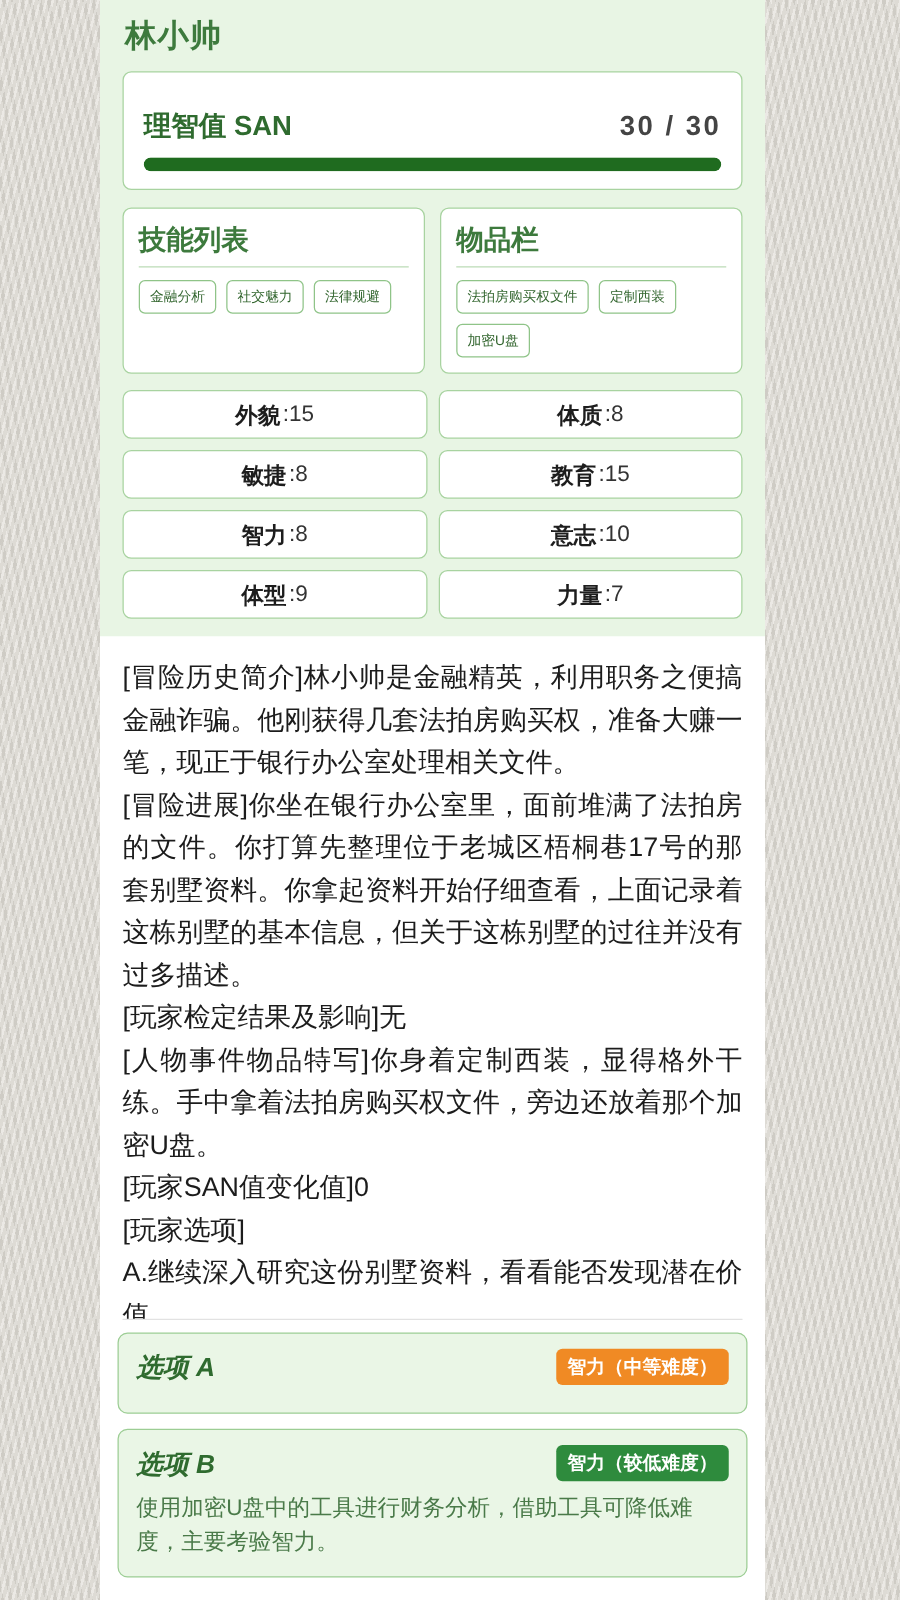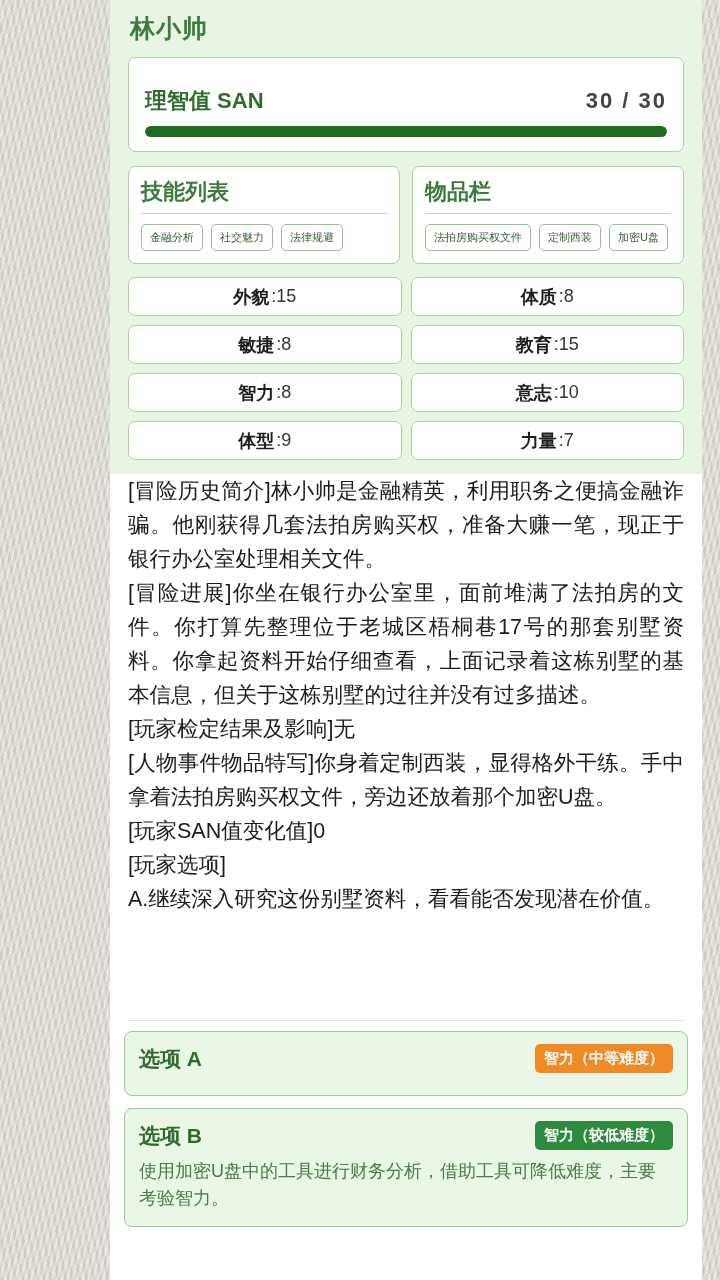--- a/index.html
+++ b/index.html
@@ -11,23 +11,23 @@
     overflow: hidden;
   }
   body {
     background-image:
       repeating-linear-gradient(105deg, rgba(255,255,255,0.25) 0px, rgba(255,255,255,0.25) 2px, rgba(0,0,0,0.03) 2px, rgba(0,0,0,0.03) 5px),
       repeating-linear-gradient(80deg, rgba(0,0,0,0.04) 0px, rgba(0,0,0,0.04) 3px, rgba(255,255,255,0.2) 3px, rgba(255,255,255,0.2) 7px);
     background-color: #dedbd3;
   }
   #phone {
     position: absolute;
-    left: 110px;
+    left: 80px;
     top: 0;
-    width: 592px;
+    width: 532px;
     height: 1280px;
     background: #ffffff;
     overflow: hidden;
   }
   
   .char-panel {
     background: #e8f5e4;
     padding: 6px 18px 14px 18px;
   }
   .char-name {
@@ -106,21 +106,21 @@
     height: 39px;
     display: flex;
     align-items: center;
     justify-content: center;
     font-size: 18px;
     color: #333;
   }
   .stat b { color: #1d1d1d; margin-right: 2px; }
   
   .story {
-    padding: 0 18px 6px 18px;
+    padding: 16px 18px 6px 18px;
     height: 547px;
     overflow: hidden;
     position: relative;
   }
   .story p {
     font-size: 21.5px;
     line-height: 34px;
     color: #1c1c1c;
     text-align: justify;
     margin-bottom: 0px;
@@ -138,21 +138,21 @@
     border-radius: 8px;
     padding: 12px 14px 14px 14px;
     margin-bottom: 12px;
   }
   .opt-head {
     display: flex;
     justify-content: space-between;
     align-items: center;
     margin-bottom: 8px;
   }
-  .opt-title { font-size: 21px; font-weight: bold; color: #2f6b2f; }
+  .opt-title { font-size: 21px; font-weight: bold; color: #2f6b2f; font-style: italic; }
   .badge {
     font-size: 15px;
     font-weight: bold;
     color: #ffffff;
     border-radius: 5px;
     padding: 5px 9px;
     white-space: nowrap;
   }
   .badge.orange { background: #f08a24; }
   .badge.green { background: #2e8b3d; }

